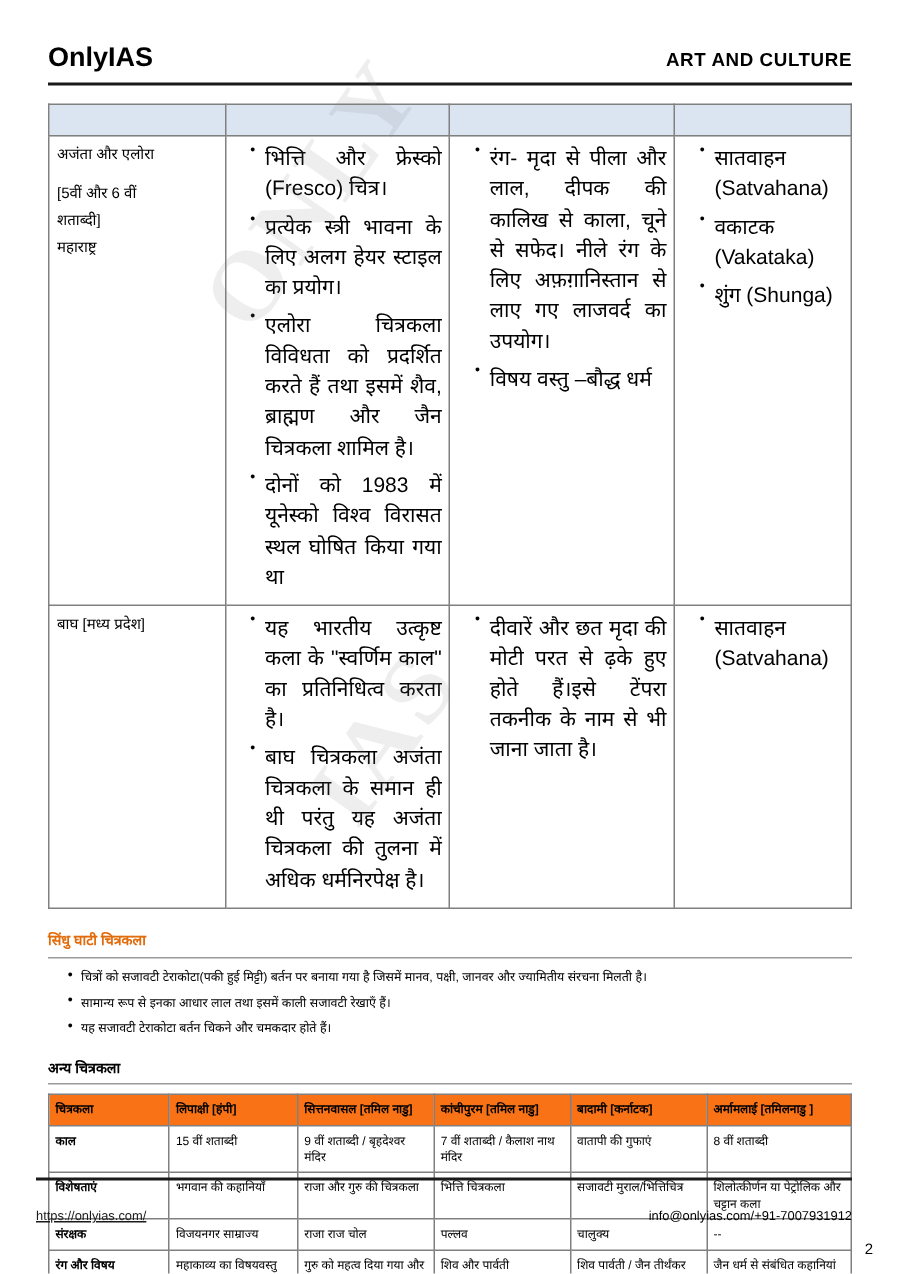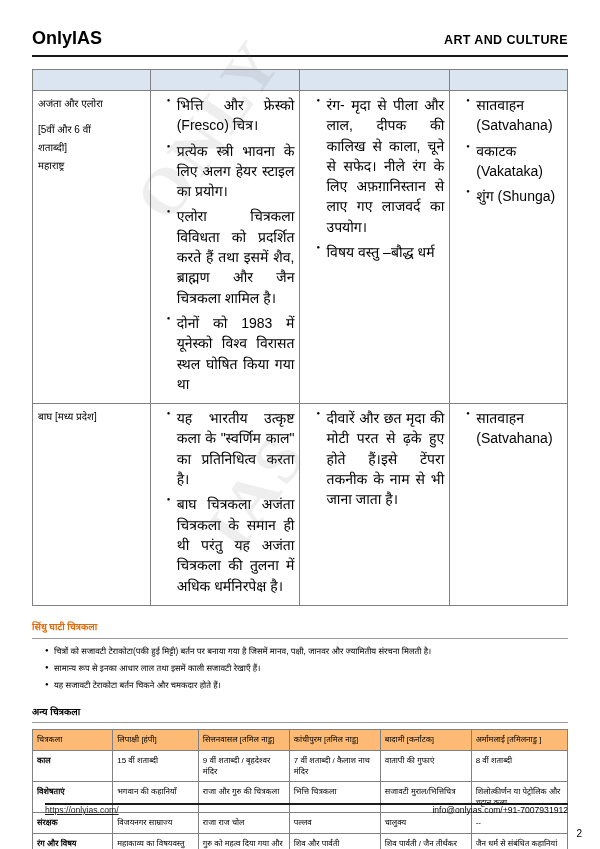--- a/index.html
+++ b/index.html
@@ -133,37 +133,37 @@
     color: #000;
   }
 
   
   .tbl-bottom td {
     font-size: 8px;
     padding: 4px 4px;
     line-height: 1.4;
   }
   .tbl-bottom tr.head td {
-    background: #fdba74;
-    font-weight: normal;
+    background: #f97316;
+    font-weight: bold;
     text-align: left;
   }
   .tbl-bottom td.rowhead {
     font-weight: bold;
   }
   .c-center { text-align: left; }
 
   
   .footer {
     position: absolute;
-    left: 45px;
+    left: 24px;
     right: 32px;
     bottom: 34px;
     border-top: 2px solid #1a1a1a;
-    padding-top: 0;
+    padding-top: 18px;
     display: flex;
     justify-content: space-between;
     font-size: 8.6px;
   }
   .footer a { color: #1a1a1a; text-decoration: underline; }
   .pagenum {
     position: absolute;
     right: 18px;
     bottom: 10px;
     font-size: 10px;

